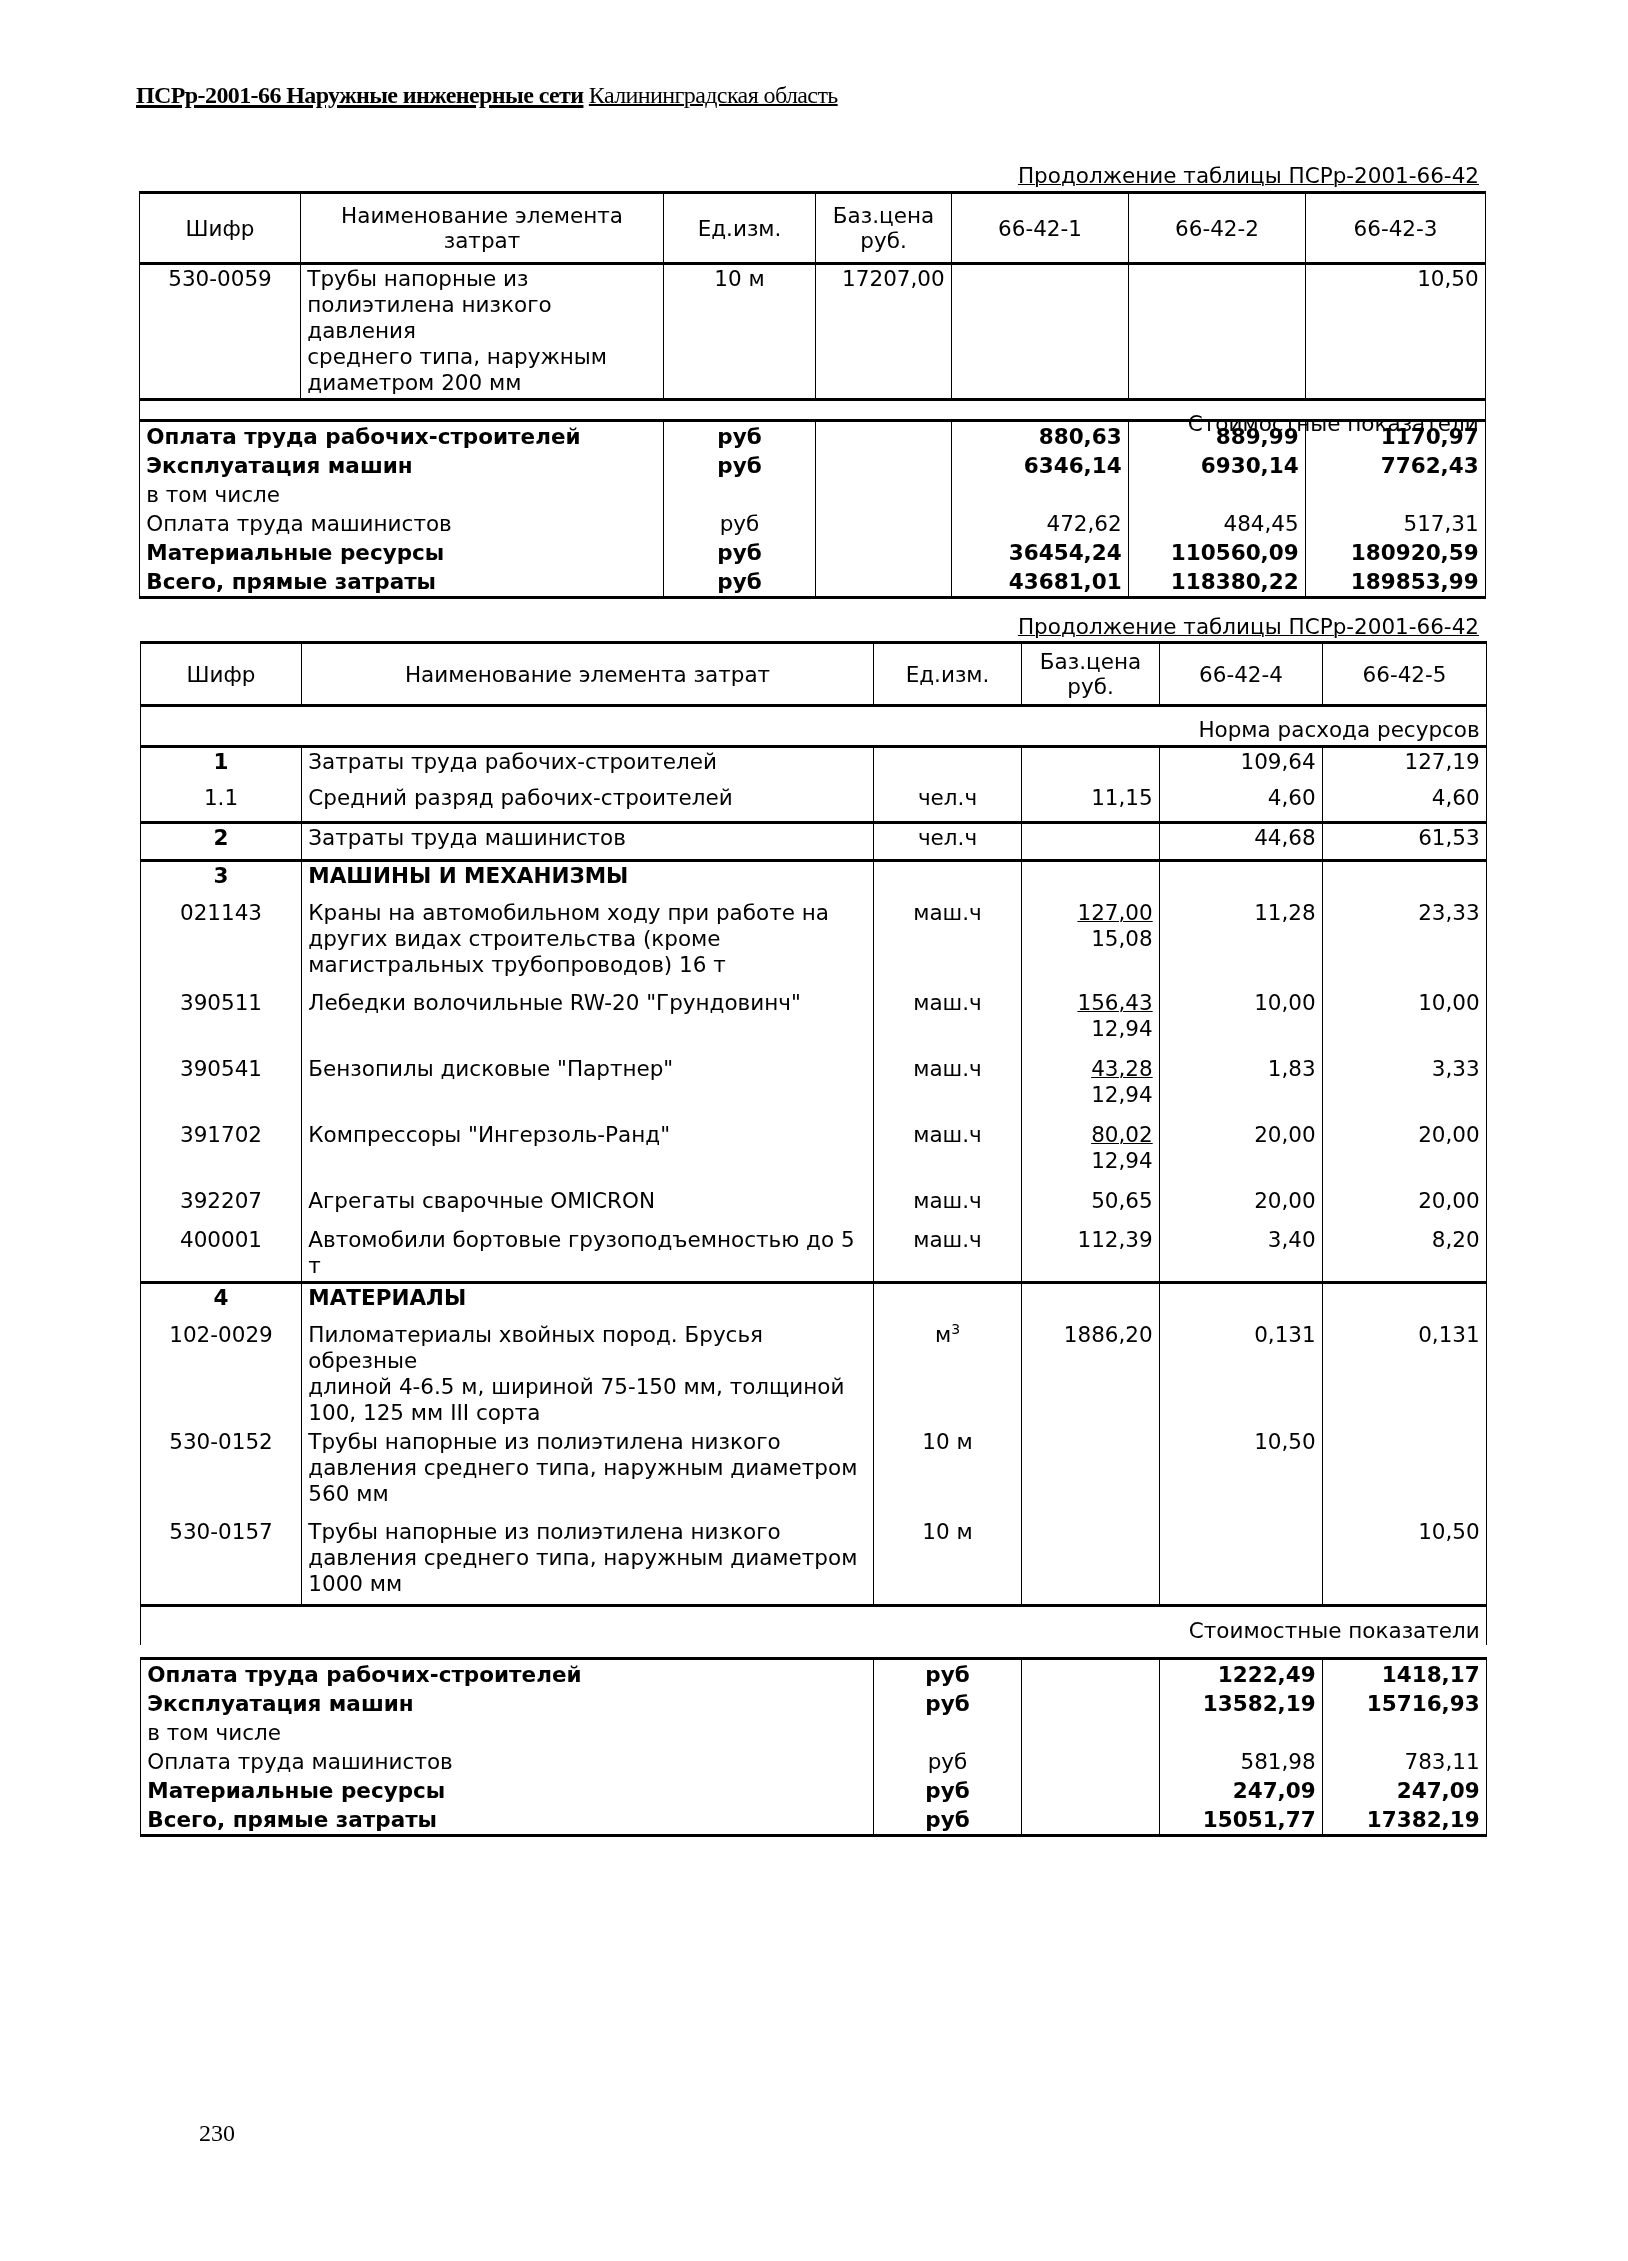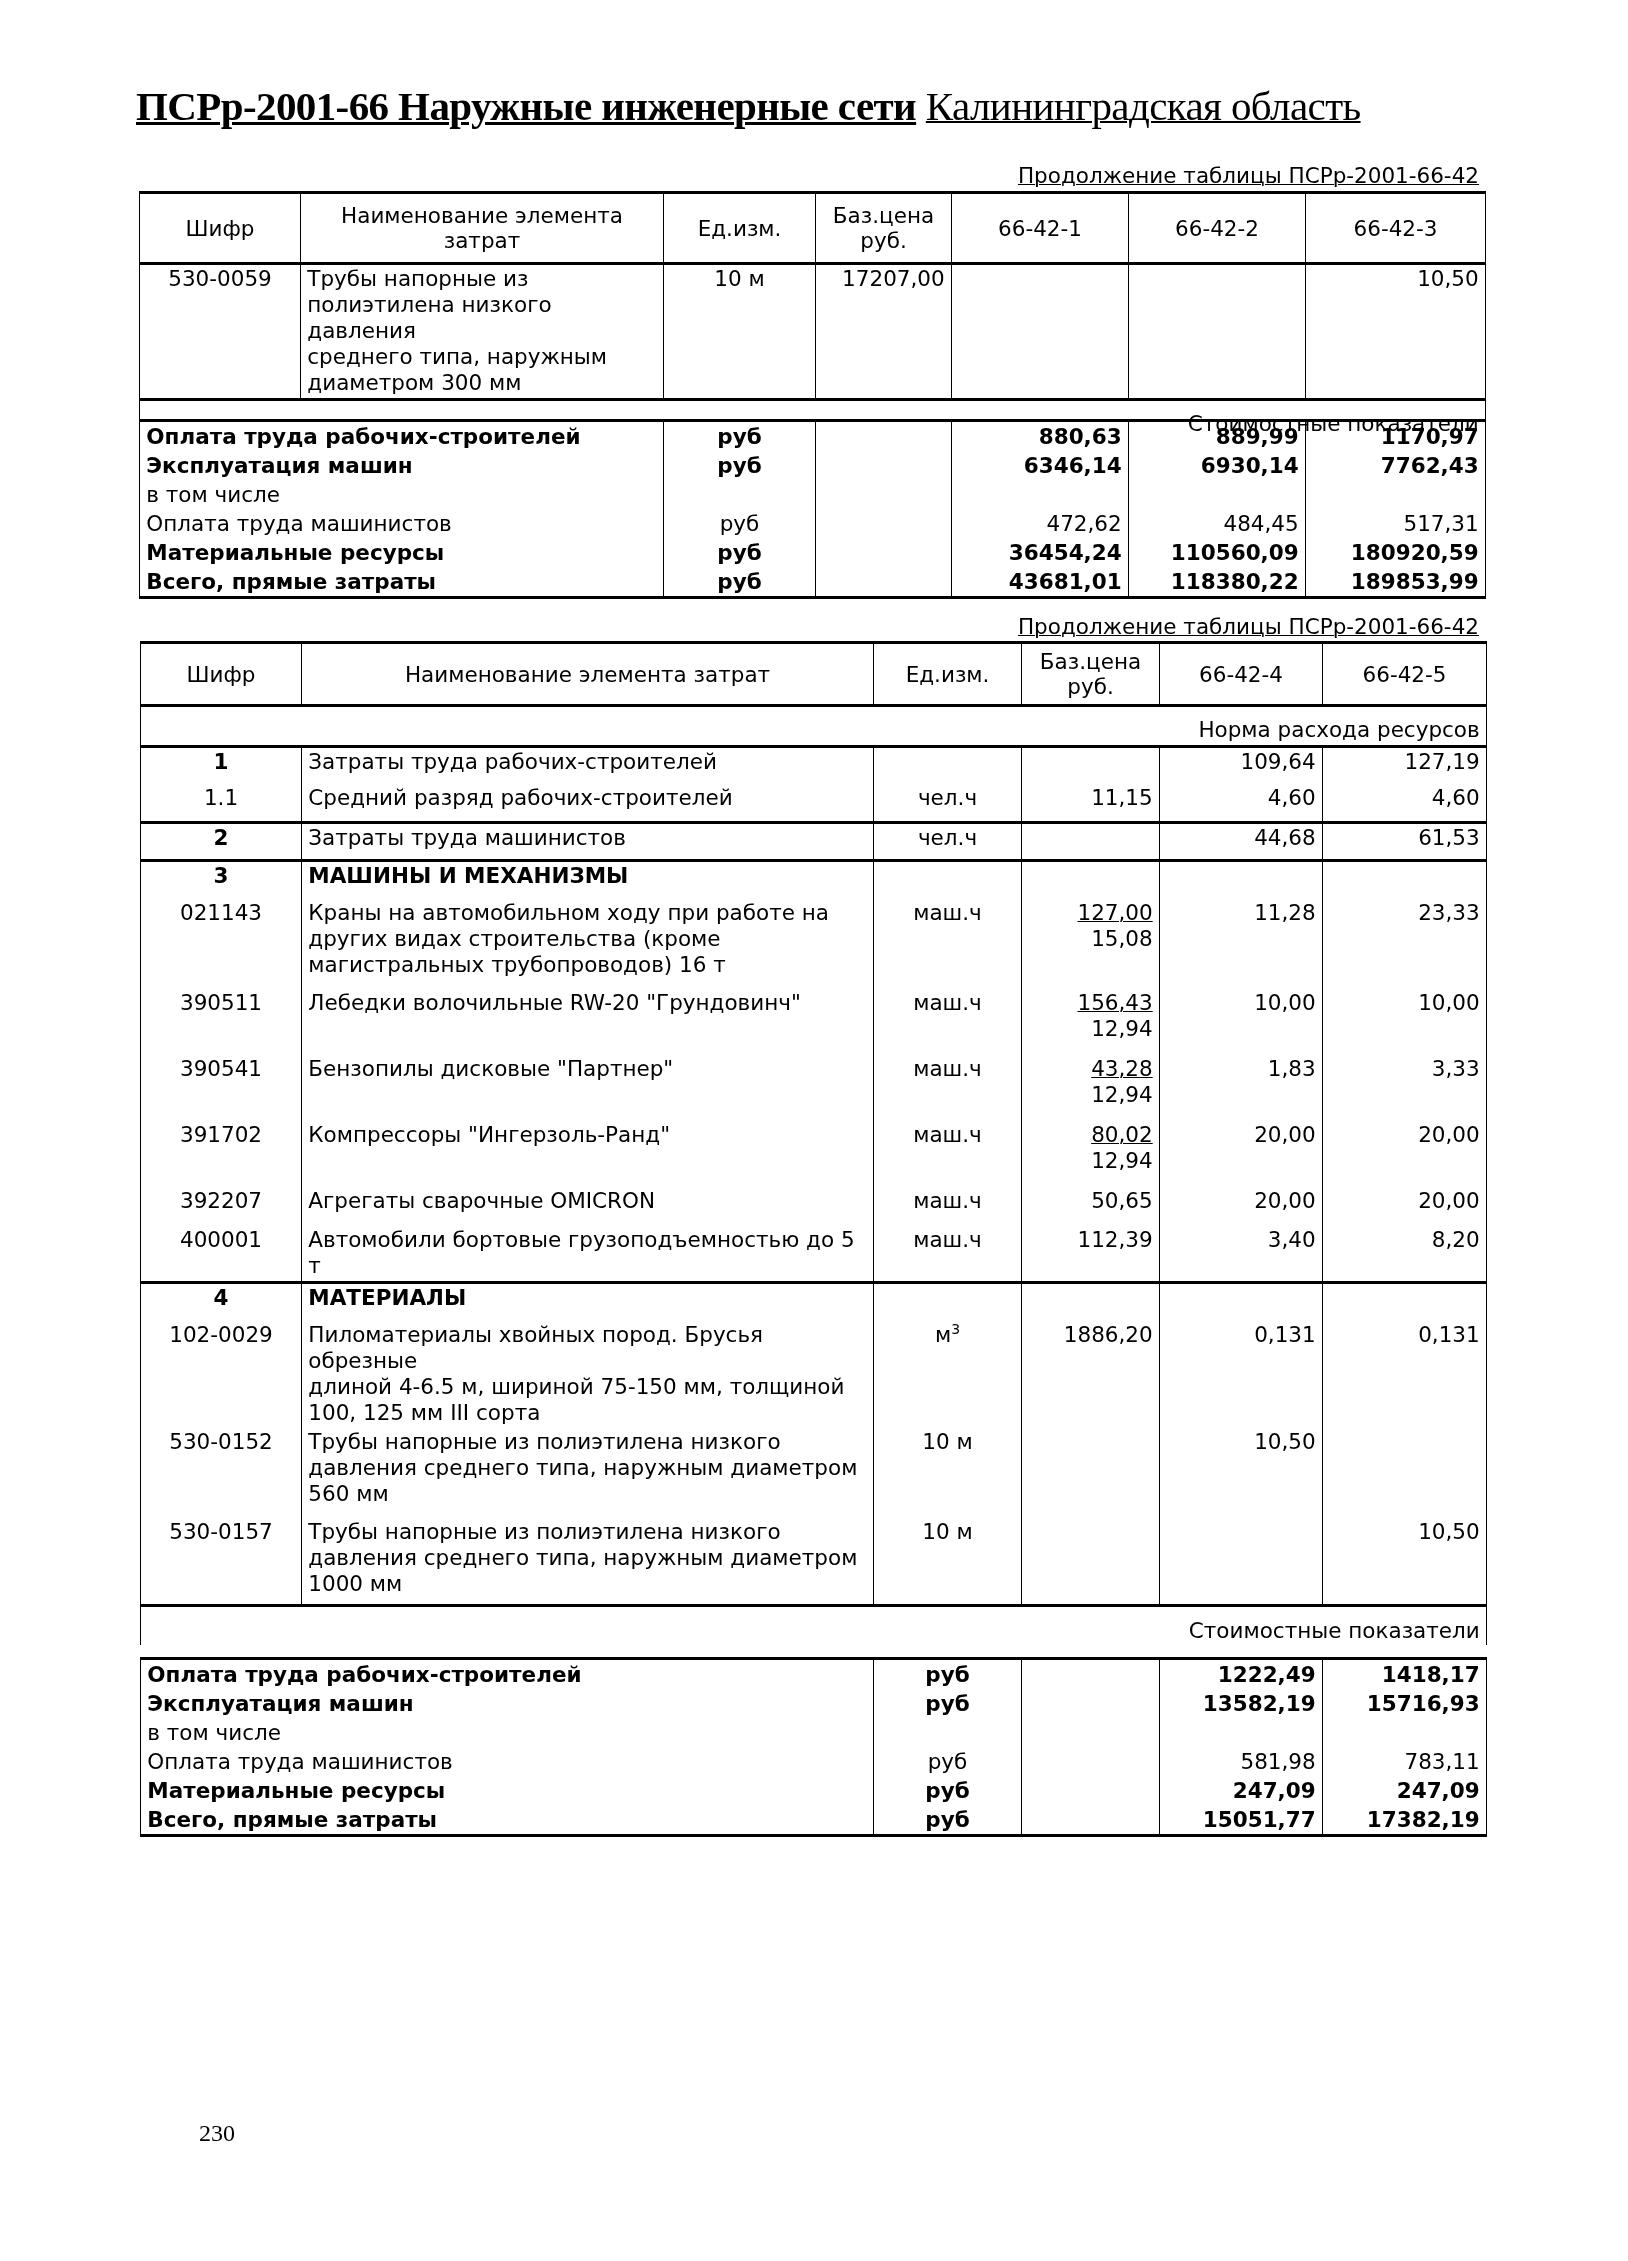--- a/index.html
+++ b/index.html
@@ -1,17 +1,17 @@
 <!DOCTYPE html>
 <html style="font-size:10px"><head>
 <meta charset="utf-8">
 <style>
   html, body { margin: 0; padding: 0; background: #ffffff; }
   body { width: 1629px; height: 2261px; position: relative; color: #000; font-family: "DejaVu Sans", sans-serif; }
-  .page-header { position: absolute; left: 136px; top: 82px; font-family: "Liberation Serif", serif; font-size: 41px; white-space: nowrap; letter-spacing: -0.6px; }
+  .page-header { position: absolute; left: 136px; top: 82px; font-family: "Liberation Serif", serif; font-size: 24px; white-space: nowrap; letter-spacing: -0.6px; }
   .page-header .bold { font-weight: bold; text-decoration: underline; text-decoration-thickness: 2.5px; }
   .page-header .region { font-weight: normal; text-decoration: underline; text-decoration-thickness: 1.9px; }
   .continuation { position: absolute; font-size: 21.5px; text-align: right; white-space: nowrap; text-decoration: underline; text-decoration-thickness: 1.3px; }
   table.grid { position: absolute; border-collapse: collapse; font-size: 21.5px; table-layout: fixed; }
   table.grid td { border-left: 1.3px solid #000; border-right: 1.3px solid #000; padding: 1.3px 6.3px; vertical-align: top; line-height: 26px; }
   table.grid tr.head td { border-top: 3.2px solid #000; border-bottom: 3.2px solid #000; vertical-align: middle; text-align: center; line-height: 25px; }
   table.grid tr.section td { border-top: 3.2px solid #000; }
   table.grid tr.band td { border: none; border-top: 3.2px solid #000; border-left: 1.3px solid #000; border-right: 1.3px solid #000; text-align: right; vertical-align: bottom; height: 35px; padding-bottom: 1.3px; }
   table.grid tr.band-end td { border-top: 3.2px solid #000; }
   table.grid tr.last td { border-bottom: 3.2px solid #000; }
@@ -57,21 +57,21 @@
     <td>66-42-1</td>
     <td>66-42-2</td>
     <td>66-42-3</td>
   </tr>
   <tr style="height:117px;">
     <td class="ctr">530-0059</td>
     <td>
       <span class="nl">Трубы напорные из</span>
       <span class="nl">полиэтилена низкого давления</span>
       <span class="nl">среднего типа, наружным</span>
-      <span class="nl">диаметром 300 мм</span>
+      <span class="nl">диаметром 200 мм</span>
     </td>
     <td class="ctr">10 м</td>
     <td class="num">17207,00</td>
     <td class="num"></td>
     <td class="num"></td>
     <td class="num">10,50</td>
   </tr>
   <tr class="band">
     <td colspan="7">Стоимостные показатели</td>
   </tr>

